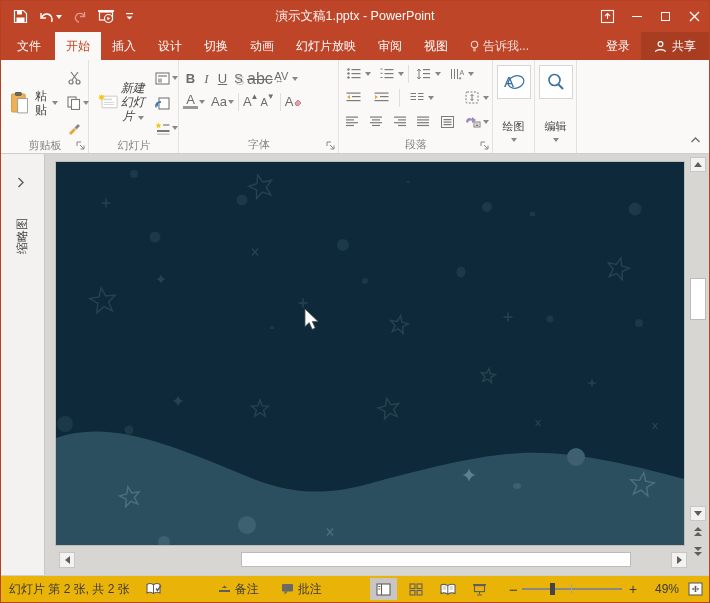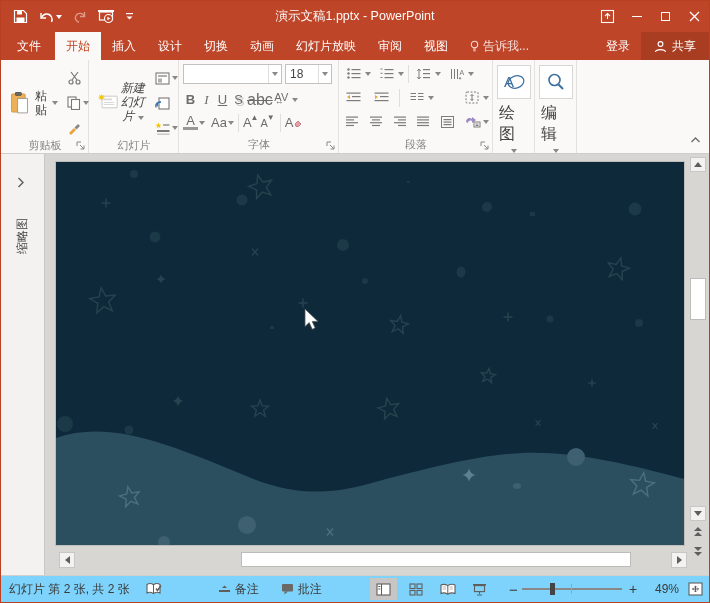--- a/index.html
+++ b/index.html
@@ -52,21 +52,21 @@
   .g-abc { text-decoration:line-through; font-size:16px; }
   .g-av { font-size:11px; letter-spacing:0; position:relative; top:-3px; }
   .g-av::after { content:"\2194"; position:absolute; left:1px; top:9px; font-size:9px; }
   .g-colorA { border-bottom:3px solid #9a9896; line-height:12px; height:15px; }
   .sup-arrow { font-size:8px; color:#6E6C69; position:relative; top:-5px; left:-1px; }
   .vdiv { width:1px; height:18px; background:#E0DEDC; margin:0 3px; }
   .pbtn { width:21px; height:20px; display:flex; align-items:center; justify-content:center; }
   .pbtn svg, .sbtn svg { display:block; }
   .collapsed { display:flex; flex-direction:column; align-items:center; padding:5px 6px 0; border-right:1px solid #E4E2E0; }
   .collapsed .cicon { width:34px; height:34px; border:1px solid #D8D6D4; background:#fff; display:flex; align-items:center; justify-content:center; }
-  .collapsed .clabel { font-size:16px; color:#444; margin-top:4px; }
+  .collapsed .clabel { font-size:11px; color:#444; margin-top:20px; }
   .collapsed .bcaret { margin-top:4px; }
   .ribbon-collapse { position:absolute; right:8px; bottom:6px; color:#6E6C69; }
 
   
   .canvas { position:relative; height:421px; background:#D8D6D3; }
   .thumb-pane { position:absolute; left:0; top:0; bottom:0; width:44px; background:#F3F2F1; border-right:1px solid #C9C7C5; }
   .pane-chevron { position:absolute; left:16px; top:20px; color:#605E5C; }
   .pane-label { position:absolute; left:13px; top:100px; transform:rotate(-90deg); transform-origin:0 0; font-size:12px; color:#444; white-space:nowrap; }
   .slide { position:absolute; left:55px; top:8px; width:628px; height:383px; background:#0E2A3A; box-shadow:0 0 0 1px #BFBDBA; }
   .slide svg.deco { position:absolute; inset:0; }
@@ -83,21 +83,21 @@
   .hscroll { position:absolute; left:58px; top:398px; width:628px; height:16px; }
   .h-left { left:0; width:16px; height:16px; }
   .h-thumb { position:absolute; left:182px; top:0; width:390px; height:15px; background:#fff; border:1px solid #BEBCBA; }
   .h-right { left:612px; width:16px; height:16px; }
   .tri-u { width:0;height:0;border-left:4px solid transparent;border-right:4px solid transparent;border-bottom:5px solid #605E5C; }
   .tri-d { width:0;height:0;border-left:4px solid transparent;border-right:4px solid transparent;border-top:5px solid #605E5C; }
   .tri-l { width:0;height:0;border-top:4px solid transparent;border-bottom:4px solid transparent;border-right:5px solid #605E5C; }
   .tri-r { width:0;height:0;border-top:4px solid transparent;border-bottom:4px solid transparent;border-left:5px solid #605E5C; }
 
   
-  .statusbar { height:27px; background:#7dd3fc; border-top:1px solid #D2D0CE; display:flex; align-items:center; font-size:12px; color:#3B3A39; padding:0 6px 0 8px; }
+  .statusbar { height:27px; background:#eab308; border-top:1px solid #D2D0CE; display:flex; align-items:center; font-size:12px; color:#3B3A39; padding:0 6px 0 8px; }
   .sb-item { display:flex; align-items:center; gap:4px; padding:0 4px; height:22px; }
   .sb-info { padding-left:0; }
   .sb-spell { margin-left:8px; }
   .sb-notes { margin-left:48px; }
   .sb-comments { margin-left:14px; }
   .sb-right { margin-left:auto; display:flex; align-items:center; }
   .vbtn { width:27px; height:22px; display:flex; align-items:center; justify-content:center; margin-left:5px; }
   .vbtn.sel { background:#C8C6C4; }
   .zoom-out { margin-left:12px; font-size:15px; width:14px; text-align:center; }
   .zoom-in { font-size:14px; width:14px; text-align:center; }
@@ -286,34 +286,20 @@
             <span class="caret" style="color:#8A8886;"></span>
           </span>
         </div>
       </div>
       <div class="g-label">
           <span>幻灯片</span>
         </div>
     </div>
 
     <div class="group" style="width:160px;">
-      <div class="frow" style="gap:3px;">
-        <span class="combo" style="width:99px;">
-          <span class="cval"></span>
-          <span class="cdrop">
-              <span class="caret"></span>
-            </span>
-        </span>
-        <span class="combo" style="width:47px;">
-          <span class="cval">18</span>
-          <span class="cdrop">
-              <span class="caret"></span>
-            </span>
-        </span>
-      </div>
       <div class="frow" style="margin-top:5px;">
         <span class="glyph g-b">B</span>
         <span class="glyph g-i">I</span>
         <span class="glyph g-u">U</span>
         <span class="glyph g-s">S</span>
         <span class="glyph g-abc">abc</span>
         <span class="glyph g-av">AV</span>
         <span class="caret" style="color:#8A8886;margin-left:2px;"></span>
       </div>
       <div class="frow" style="margin-top:2px;">

